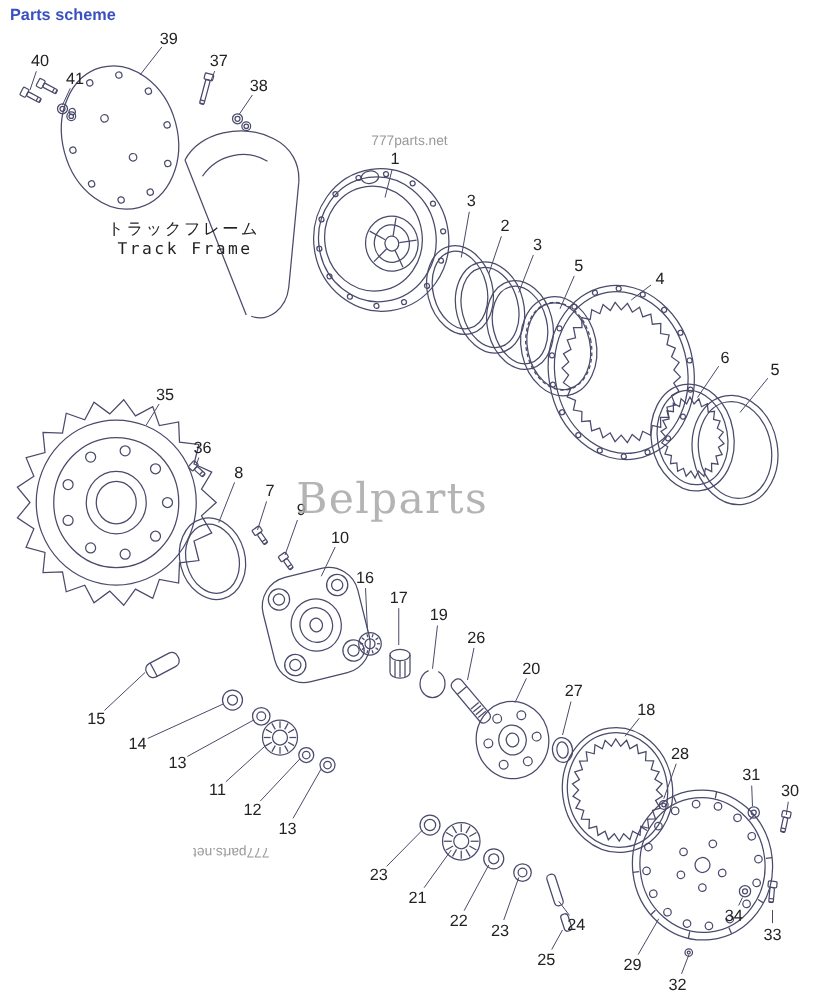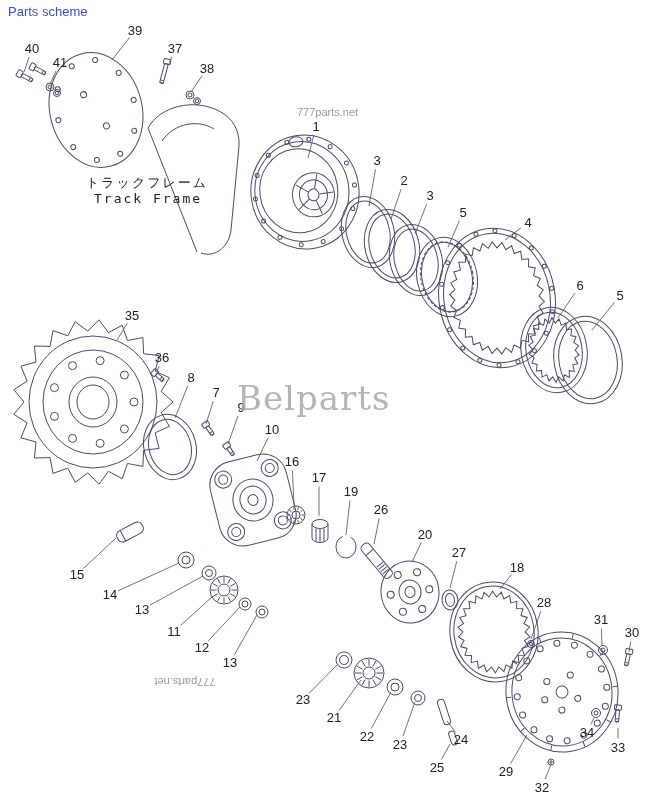--- a/index.html
+++ b/index.html
@@ -1,18 +1,18 @@
 <!DOCTYPE html>
 <html><head>
 <meta charset="utf-8">
 <style>
   html,body{margin:0;padding:0;background:#ffffff;}
   #app{position:relative;width:667px;height:800px;overflow:hidden;background:#fff;
        font-family:"Liberation Sans",sans-serif;}
-  .scheme-link{position:absolute;left:8px;top:4px;font-size:13px;text-decoration:none;cursor:pointer;}
+  .scheme-link{position:absolute;left:8px;top:4px;font-size:13px;text-decoration:none;cursor:pointer;font-weight:bold;}
   #diagram{position:absolute;left:0;top:0;}
   #parts-layer{fill:none;stroke-width:1;}
   #parts-layer *{fill:none;}
   #leader-layer{stroke-width:0.8;}
   .wm-small{font-size:11px;font-family:"Liberation Sans",sans-serif;}
   .wm-big{font-size:34px;font-family:"DejaVu Serif",serif;letter-spacing:1px;opacity:.85;}
   .frame-text{font-family:"DejaVu Sans Mono","Liberation Mono",monospace;font-size:13px;letter-spacing:2px;}
   text.plabel{font-family:"Liberation Sans",sans-serif;}
 </style>
 </head>

